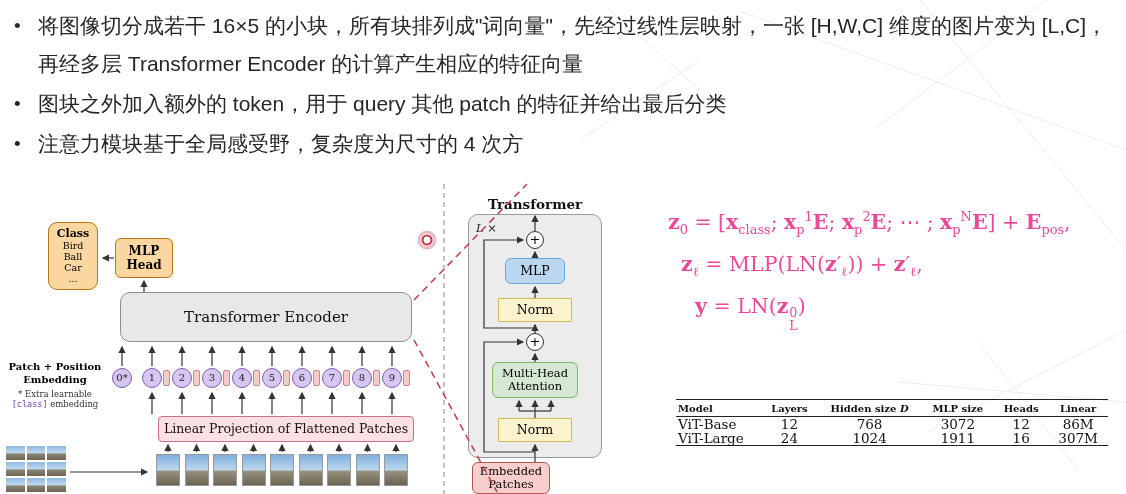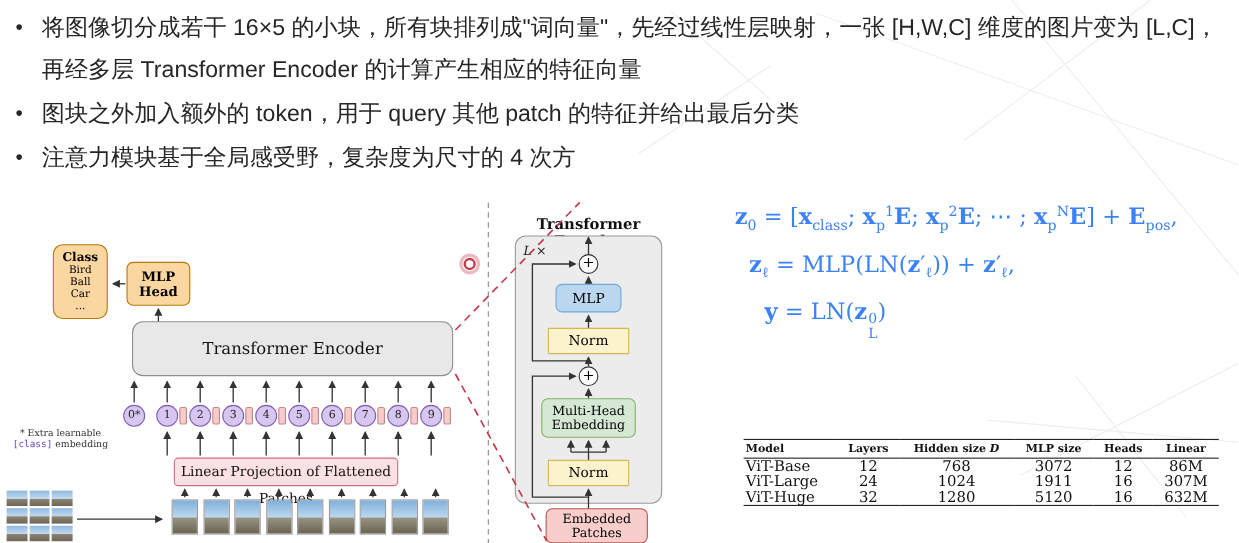--- a/index.html
+++ b/index.html
@@ -22,42 +22,42 @@
   .class-box .t{font:bold 11px "DejaVu Serif",serif}
   .class-box .items{font:9.5px/11px "DejaVu Serif",serif;white-space:pre-line}
   .mlp-head{left:115px;top:238px;width:58px;height:40px;background:#FAD7A0;border:1px solid #B9770E;border-radius:6px;display:flex;align-items:center;justify-content:center;text-align:center;font:bold 12px/14px "DejaVu Serif",serif;white-space:pre-line}
   .enc-box{left:120px;top:292px;width:292px;height:50px;background:#E8E8E8;border:1px solid #8F8F8F;border-radius:10px;display:flex;align-items:center;justify-content:center;font:15px "DejaVu Serif",serif;color:#111}
   .pp-label{left:2px;top:360px;width:106px;text-align:center;font:bold 10px/13px "DejaVu Serif",serif;white-space:pre-line}
   .extra-note{left:2px;top:389px;width:106px;text-align:center;font:8.5px/10px "DejaVu Serif",serif;color:#333}
   .extra-note .cls{font-family:"DejaVu Sans Mono",monospace;color:#6C3FB5}
   .token-row{left:112px;top:368px;width:302px;height:22px}
   .tok{position:absolute;top:0;width:20px;height:20px;border-radius:50%;background:#D7C6F0;border:1px solid #7D5FB2;font:10px/18px "DejaVu Serif",serif;text-align:center;color:#222}
   .pemb{position:absolute;top:2px;width:7px;height:16px;background:#F5CBCB;border:1px solid #C98787;border-radius:2px}
-  .linear-box{left:158px;top:416px;width:204px;height:26px;background:#FBE0E4;border:1px solid #C97287;border-radius:4px;text-align:center;font:12.5px/24px "DejaVu Serif",serif;color:#111}
+  .linear-box{left:158px;top:416px;width:256px;height:26px;background:#FBE0E4;border:1px solid #C97287;border-radius:4px;text-align:center;font:12.5px/24px "DejaVu Serif",serif;color:#111}
   .input-image{left:6px;top:446px;width:60px;height:46px;display:grid;grid-template-columns:repeat(3,1fr);grid-template-rows:repeat(3,1fr);gap:2px}
   .input-image .cell{background:linear-gradient(180deg,#8FB9E2 0%,#C2D9EE 52%,#8A8374 55%,#6E6555 100%)}
   .patch-row{left:156px;top:454px;width:262px;height:34px}
   .patch{position:absolute;top:0;width:24px;height:32px;background:linear-gradient(180deg,#7FB0DE 0%,#BCD7EC 50%,#97917F 54%,#6B6453 100%);border:1px solid #9a9a9a}
 
   
   .enc2-title{left:455px;top:196px;width:160px;text-align:center;font:bold 13.5px "DejaVu Serif",serif;color:#111}
   .enc2-container{left:468px;top:214px;width:134px;height:244px;background:#ECECEC;border:1px solid #9a9a9a;border-radius:10px}
   .depth-label{left:476px;top:221px;font:italic 11.5px "DejaVu Serif",serif;color:#222}
   .plus{width:18px;height:18px;border-radius:50%;background:#fff;border:1.4px solid #333;text-align:center;font:13px/15px "DejaVu Sans",sans-serif;z-index:2}
   .plus1{left:526px;top:231px}
   .plus2{left:526px;top:333px}
   .mlp-box{left:505px;top:258px;width:60px;height:26px;background:#BBD7F0;border:1px solid #6FA8DC;border-radius:6px;text-align:center;font:12.5px/24px "DejaVu Serif",serif}
   .norm{width:74px;height:24px;background:#FDF2CE;border:1px solid #D6B656;border-radius:1px;text-align:center;font:12.5px/22px "DejaVu Serif",serif}
   .norm1{left:498px;top:298px}
   .norm2{left:498px;top:418px}
   .mha-box{left:492px;top:362px;width:86px;height:36px;background:#D5E8D4;border:1px solid #82B366;border-radius:6px;display:flex;align-items:center;justify-content:center;text-align:center;font:11.5px/13px "DejaVu Serif",serif;white-space:pre-line}
-  .embedded-box{left:496px;top:462px;width:93px;height:32px;background:#F8CECC;border:1px solid #B85450;border-radius:6px;display:flex;align-items:center;justify-content:center;text-align:center;font:11.5px/13px "DejaVu Serif",serif;white-space:pre-line}
-
-  
-  .equations{left:668px;top:176px;width:452px;font:20.5px/34px "DejaVu Serif",serif;color:#3b82f6}
+  .embedded-box{left:472px;top:462px;width:78px;height:32px;background:#F8CECC;border:1px solid #B85450;border-radius:6px;display:flex;align-items:center;justify-content:center;text-align:center;font:11.5px/13px "DejaVu Serif",serif;white-space:pre-line}
+
+  
+  .equations{left:668px;top:200px;width:452px;font:20.5px/34px "DejaVu Serif",serif;color:#ec4899}
   .eq sub,.eq sup{font-size:63%}
   .eq2{padding-left:0}
   .eq3{padding-left:13px}
   .eq4{padding-left:27px}
   .supsub{display:inline-flex;flex-direction:column;vertical-align:-4px;line-height:1;font-size:62%;margin-left:1px}
   .supsub sup,.supsub sub{font-size:100%;line-height:1.05}
   .vit-table{left:676px;top:399px;width:432px;border-collapse:collapse;font-family:"DejaVu Serif",serif;color:#111}
   .vit-table th{font-weight:bold;font-size:10px;padding:3px 6px 2px;text-align:center}
   .vit-table td{font-size:13.5px;line-height:14px;padding:0 6px;text-align:center}
   .vit-table .c-model{text-align:left;padding-left:2px}
@@ -98,20 +98,22 @@
   <div class="abs class-box">
     <div class="t">Class</div>
     <div class="items">Bird
 Ball
 Car
 ...</div>
   </div>
   <div class="abs mlp-head">MLP
 Head</div>
   <div class="abs enc-box">Transformer Encoder</div>
+  <div class="abs pp-label">Patch + Position
+Embedding</div>
   <div class="abs extra-note">
     <span>* Extra learnable</span><br>
     <span class="cls">[class]</span><span> embedding</span>
   </div>
   <div class="abs token-row">
       <span class="tok" style="left: 0px;">0*</span>
       <span class="tok" style="left: 30px;">1</span>
       <span class="pemb" style="left: 51px;"></span>
       <span class="tok" style="left: 60px;">2</span>
       <span class="pemb" style="left: 81px;"></span>
@@ -155,21 +157,21 @@
     </div>
 
   <div class="abs enc2-title">Transformer Encoder</div>
   <div class="abs enc2-container"></div>
   <div class="abs depth-label">L ×</div>
   <div class="abs plus plus1">+</div>
   <div class="abs mlp-box">MLP</div>
   <div class="abs norm norm1">Norm</div>
   <div class="abs plus plus2">+</div>
   <div class="abs mha-box">Multi-Head
-Embedding</div>
+Attention</div>
   <div class="abs norm norm2">Norm</div>
   <div class="abs embedded-box">Embedded
 Patches</div>
 
   <div class="abs equations">
       <div class="eq eq1"><b>z</b><sub>0</sub> = [<b>x</b><sub>class</sub>; <b>x</b><sub>p</sub><sup>1</sup><b>E</b>; <b>x</b><sub>p</sub><sup>2</sup><b>E</b>; ⋯ ; <b>x</b><sub>p</sub><sup>N</sup><b>E</b>] + <b>E</b><sub>pos</sub>,</div>
       <div class="eq eq3"><b>z</b><sub>ℓ</sub> = MLP(LN(<b>z</b>′<sub>ℓ</sub>)) + <b>z</b>′<sub>ℓ</sub>,</div>
       <div class="eq eq4"><b>y</b> = LN(<b>z</b><span class="supsub">
           <sup>0</sup>
           <sub>L</sub>
@@ -195,28 +197,20 @@
           <td>12</td>
           <td>86M</td>
         </tr>
         <tr>
           <td class="c-model">ViT-Large</td>
           <td>24</td>
           <td>1024</td>
           <td>1911</td>
           <td>16</td>
           <td>307M</td>
-        </tr>
-        <tr>
-          <td class="c-model">ViT-Huge</td>
-          <td>32</td>
-          <td>1280</td>
-          <td>5120</td>
-          <td>16</td>
-          <td>632M</td>
         </tr>
       </tbody>
   </table>
 
   <svg class="overlay" width="1126" height="494" id="arrows-svg">
     <defs>
       <marker id="ah" markerWidth="7" markerHeight="7" refX="5" refY="3" orient="auto">
         <path d="M0,0 L6,3 L0,6 Z" fill="#333"></path>
       </marker>
     </defs>

